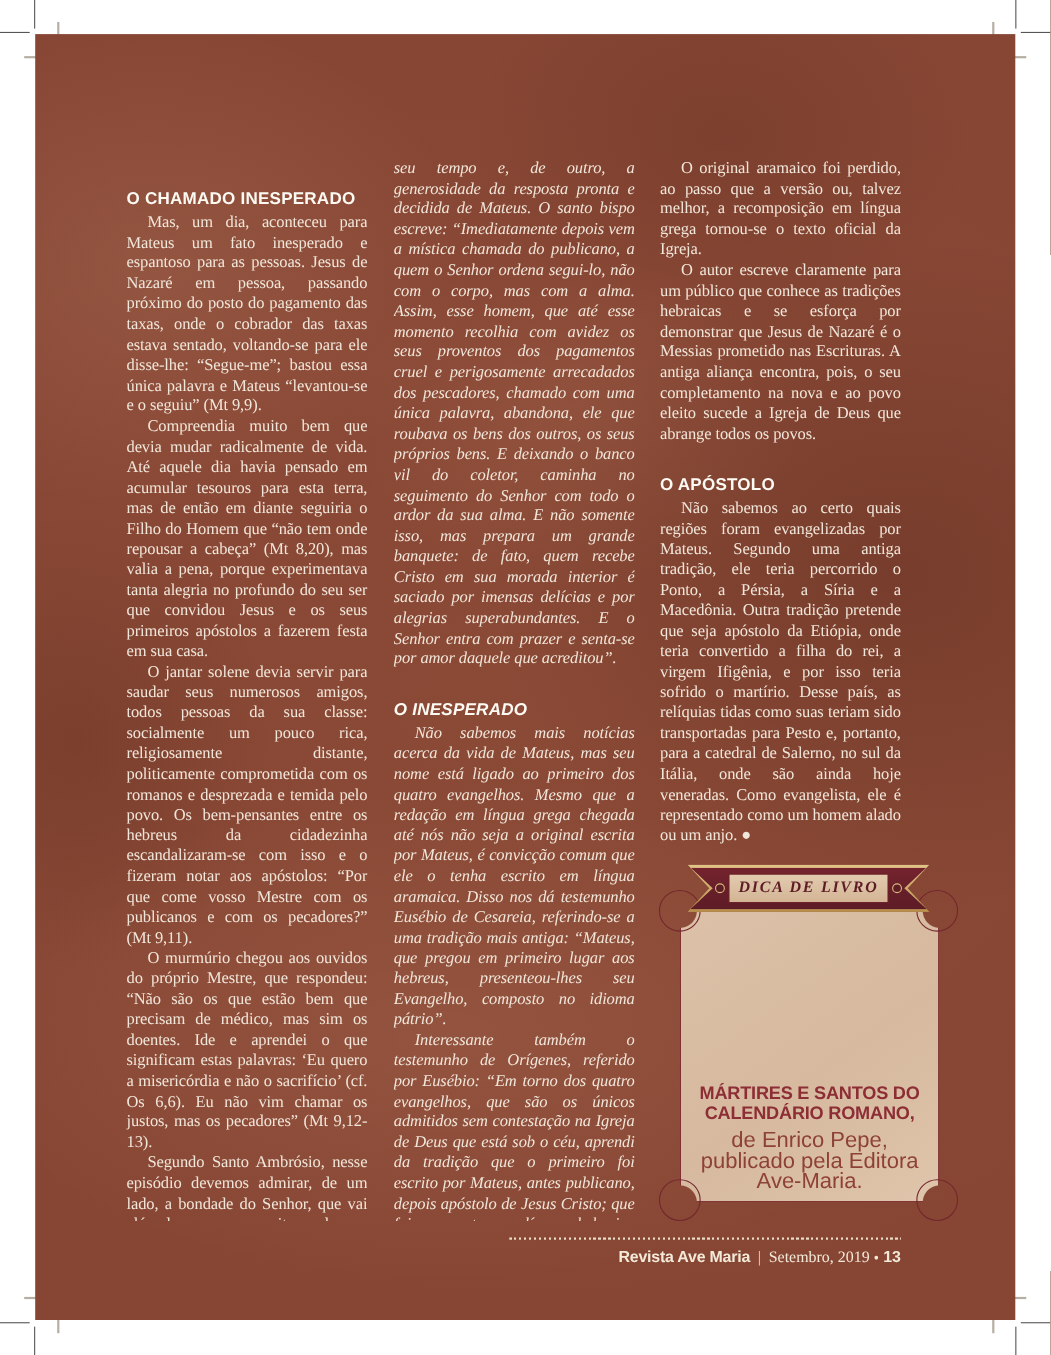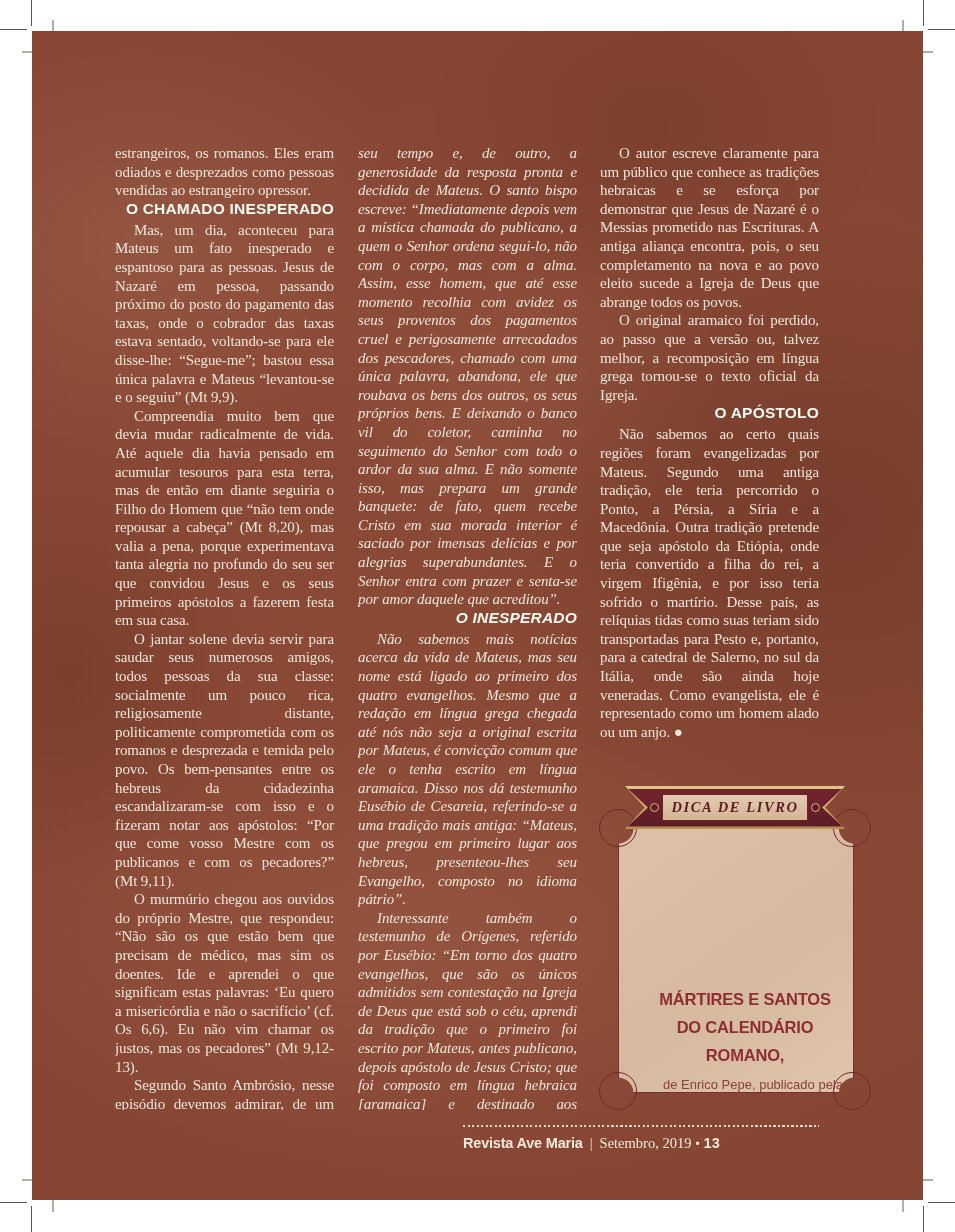--- a/index.html
+++ b/index.html
@@ -29,21 +29,21 @@
     font-size:15px;line-height:18.6px;letter-spacing:-0.1px;
     text-align:justify;hyphens:auto;-webkit-hyphens:auto;
   }
   .col-1{left:83px;height:966px;overflow:hidden;}
   .col-2{left:326px;height:966px;overflow:hidden;font-style:italic;}
   .col-3{left:568px;height:700px;overflow:hidden;}
   .col p{margin:0;text-indent:19px;}
   .col p.cont{text-indent:0;}
   .col h3.section{
     font-family:"Liberation Sans", sans-serif;font-size:15.5px;font-weight:700;
-    color:#fdfaf3;margin:0 0 4px;letter-spacing:0.2px;line-height:17px;text-align:right;
+    color:#fdfaf3;margin:28px 0 4px;letter-spacing:0.2px;line-height:17px;text-align:left;
   }
   
   .tip-box{
     position:absolute;left:586px;top:797px;width:234px;height:263px;
     background:linear-gradient(145deg,#dcc1a8 0%,#d6b99e 55%,#dfc5ab 100%);
     border:1px solid #7c2e34;
     -webkit-mask-image:
       radial-gradient(circle at 0 0, transparent 15px, #000 16px),
       radial-gradient(circle at 100% 0, transparent 15px, #000 16px),
       radial-gradient(circle at 0 100%, transparent 15px, #000 16px),
@@ -80,27 +80,27 @@
     font-family:"Liberation Serif", serif;font-style:italic;font-weight:700;
     font-size:14.5px;letter-spacing:1.6px;color:#5e1d26;white-space:nowrap;
   }
   .banner-dot{position:absolute;top:50%;width:7px;height:7px;margin-top:-4.5px;border-radius:50%;
     background:#5e1d26;border:1.5px solid #d9b97c;}
   .dot-left{left:25px;}
   .dot-right{right:25px;}
   
   .box-caption{position:absolute;left:10px;right:10px;top:156px;text-align:center;}
   .caption-title{font-family:"Liberation Sans",sans-serif;font-weight:700;font-size:16.5px;
-    line-height:28px;color:#8d2e36;letter-spacing:-0.2px;margin-left:18px;}
-  .caption-sub{margin-top:7px;font-family:"Liberation Sans",sans-serif;font-size:13px;
-    line-height:18.5px;color:#8e4136;text-align:right;}
+    line-height:18px;color:#8d2e36;letter-spacing:-0.2px;}
+  .caption-sub{margin-top:7px;font-family:"Liberation Sans",sans-serif;font-size:20px;
+    line-height:18.5px;color:#8e4136;}
   
   .footer-rule{position:absolute;left:431px;top:1094px;width:356px;height:2px;
     background:repeating-linear-gradient(90deg,#ecdfc9 0 2px,transparent 2px 4.5px);}
-  .footer{position:absolute;left:431px;top:1104px;width:356px;text-align:left;
+  .footer{position:absolute;left:431px;top:1104px;width:356px;text-align:right;
     color:#f3ead9;font-size:14.5px;white-space:nowrap;}
   .f-mag{font-family:"Liberation Sans",sans-serif;font-weight:700;letter-spacing:-0.2px;}
   .f-sep{font-family:"Liberation Serif",serif;padding:0 7px;color:#eadfcb;font-weight:400;}
   .f-date{font-family:"Liberation Serif",serif;}
   .f-dot{font-family:"Liberation Sans",sans-serif;padding:0 4px;font-size:12px;}
   .f-num{font-family:"Liberation Sans",sans-serif;font-weight:700;}
 </style>
 </head>
 <body>
 
@@ -120,39 +120,38 @@
 <div class="crop light" style="left:22px;top:1179px;width:23px;height:2px;"></div>
 
 <div class="crop" style="left:923px;top:1206px;width:1px;height:26px;"></div>
 <div class="crop" style="left:928px;top:1202px;width:27px;height:1px;"></div>
 <div class="crop light" style="left:902px;top:1186px;width:2px;height:26px;"></div>
 <div class="crop light" style="left:910px;top:1179px;width:23px;height:2px;"></div>
 
 <div class="page">
 
   <div class="col col-1">
-    <p class="cont">estrangeiros, os romanos. Eles eram odiados e desprezados como pessoas vendidas ao estrangeiro opressor.</p>
     <h3 class="section">O CHAMADO INESPERADO</h3>
     <p>Mas, um dia, aconteceu para Mateus um fato inesperado e espantoso para as pessoas. Jesus de Nazaré em pessoa, passando próximo do posto do pagamento das taxas, onde o cobrador das taxas estava sentado, voltando-se para ele disse-lhe: “Segue-me”; bastou essa única palavra e Mateus “levantou-se e o seguiu” (Mt 9,9).</p>
     <p>Compreendia muito bem que devia mudar radicalmente de vida. Até aquele dia havia pensado em acumular tesouros para esta terra, mas de então em diante seguiria o Filho do Homem que “não tem onde repousar a cabeça” (Mt 8,20), mas valia a pena, porque experimentava tanta alegria no profundo do seu ser que convidou Jesus e os seus primeiros apóstolos a fazerem festa em sua casa.</p>
     <p>O jantar solene devia servir para saudar seus numerosos amigos, todos pessoas da sua classe: socialmente um pouco rica, religiosamente distante, politicamente comprometida com os romanos e desprezada e temida pelo povo. Os bem-pensantes entre os hebreus da cidadezinha escandalizaram-se com isso e o fizeram notar aos apóstolos: “Por que come vosso Mestre com os publicanos e com os pecadores?” (Mt 9,11).</p>
     <p>O murmúrio chegou aos ouvidos do próprio Mestre, que respondeu: “Não são os que estão bem que precisam de médico, mas sim os doentes. Ide e aprendei o que significam estas palavras: ‘Eu quero a misericórdia e não o sacrifício’ (cf. Os 6,6). Eu não vim chamar os justos, mas os pecadores” (Mt 9,12-13).</p>
     <p>Segundo Santo Ambrósio, nesse episódio devemos admirar, de um lado, a bondade do Senhor, que vai além dos esquemas puritanos do</p>
   </div>
 
   <div class="col col-2">
     <p class="cont">seu tempo e, de outro, a generosidade da resposta pronta e decidida de Mateus. O santo bispo escreve: “Imediatamente depois vem a mística chamada do publicano, a quem o Senhor ordena segui-lo, não com o corpo, mas com a alma. Assim, esse homem, que até esse momento recolhia com avidez os seus proventos dos pagamentos cruel e perigosamente arrecadados dos pescadores, chamado com uma única palavra, abandona, ele que roubava os bens dos outros, os seus próprios bens. E deixando o banco vil do coletor, caminha no seguimento do Senhor com todo o ardor da sua alma. E não somente isso, mas prepara um grande banquete: de fato, quem recebe Cristo em sua morada interior é saciado por imensas delícias e por alegrias superabundantes. E o Senhor entra com prazer e senta-se por amor daquele que acreditou”.</p>
     <h3 class="section">O INESPERADO</h3>
     <p>Não sabemos mais notícias acerca da vida de Mateus, mas seu nome está ligado ao primeiro dos quatro evangelhos. Mesmo que a redação em língua grega chegada até nós não seja a original escrita por Mateus, é convicção comum que ele o tenha escrito em língua aramaica. Disso nos dá testemunho Eusébio de Cesareia, referindo-se a uma tradição mais antiga: “Mateus, que pregou em primeiro lugar aos hebreus, presenteou-lhes seu Evangelho, composto no idioma pátrio”.</p>
     <p>Interessante também o testemunho de Orígenes, referido por Eusébio: “Em torno dos quatro evangelhos, que são os únicos admitidos sem contestação na Igreja de Deus que está sob o céu, aprendi da tradição que o primeiro foi escrito por Mateus, antes publicano, depois apóstolo de Jesus Cristo; que foi composto em língua hebraica [aramaica] e destinado aos convertidos do judaísmo para a fé (cristã)”.</p>
   </div>
 
   <div class="col col-3">
+    <p>O original aramaico foi perdido, ao passo que a versão ou, talvez melhor, a recomposição em língua grega tornou-se o texto oficial da Igreja.</p>
     <p>O autor escreve claramente para um público que conhece as tradições hebraicas e se esforça por demonstrar que Jesus de Nazaré é o Messias prometido nas Escrituras. A antiga aliança encontra, pois, o seu completamento na nova e ao povo eleito sucede a Igreja de Deus que abrange todos os povos.</p>
-    <p>O original aramaico foi perdido, ao passo que a versão ou, talvez melhor, a recomposição em língua grega tornou-se o texto oficial da Igreja.</p>
     <h3 class="section">O APÓSTOLO</h3>
     <p>Não sabemos ao certo quais regiões foram evangelizadas por Mateus. Segundo uma antiga tradição, ele teria percorrido o Ponto, a Pérsia, a Síria e a Macedônia. Outra tradição pretende que seja apóstolo da Etiópia, onde teria convertido a filha do rei, a virgem Ifigênia, e por isso teria sofrido o martírio. Desse país, as relíquias tidas como suas teriam sido transportadas para Pesto e, portanto, para a catedral de Salerno, no sul da Itália, onde são ainda hoje veneradas. Como evangelista, ele é representado como um homem alado ou um anjo. ●</p>
   </div>
 
   <div class="tip-box">
 
     <div class="box-caption">
       <div class="caption-title">MÁRTIRES E SANTOS DO CALENDÁRIO ROMANO,</div>
       <div class="caption-sub">de Enrico Pepe, publicado pela Editora Ave-Maria.</div>
     </div>

